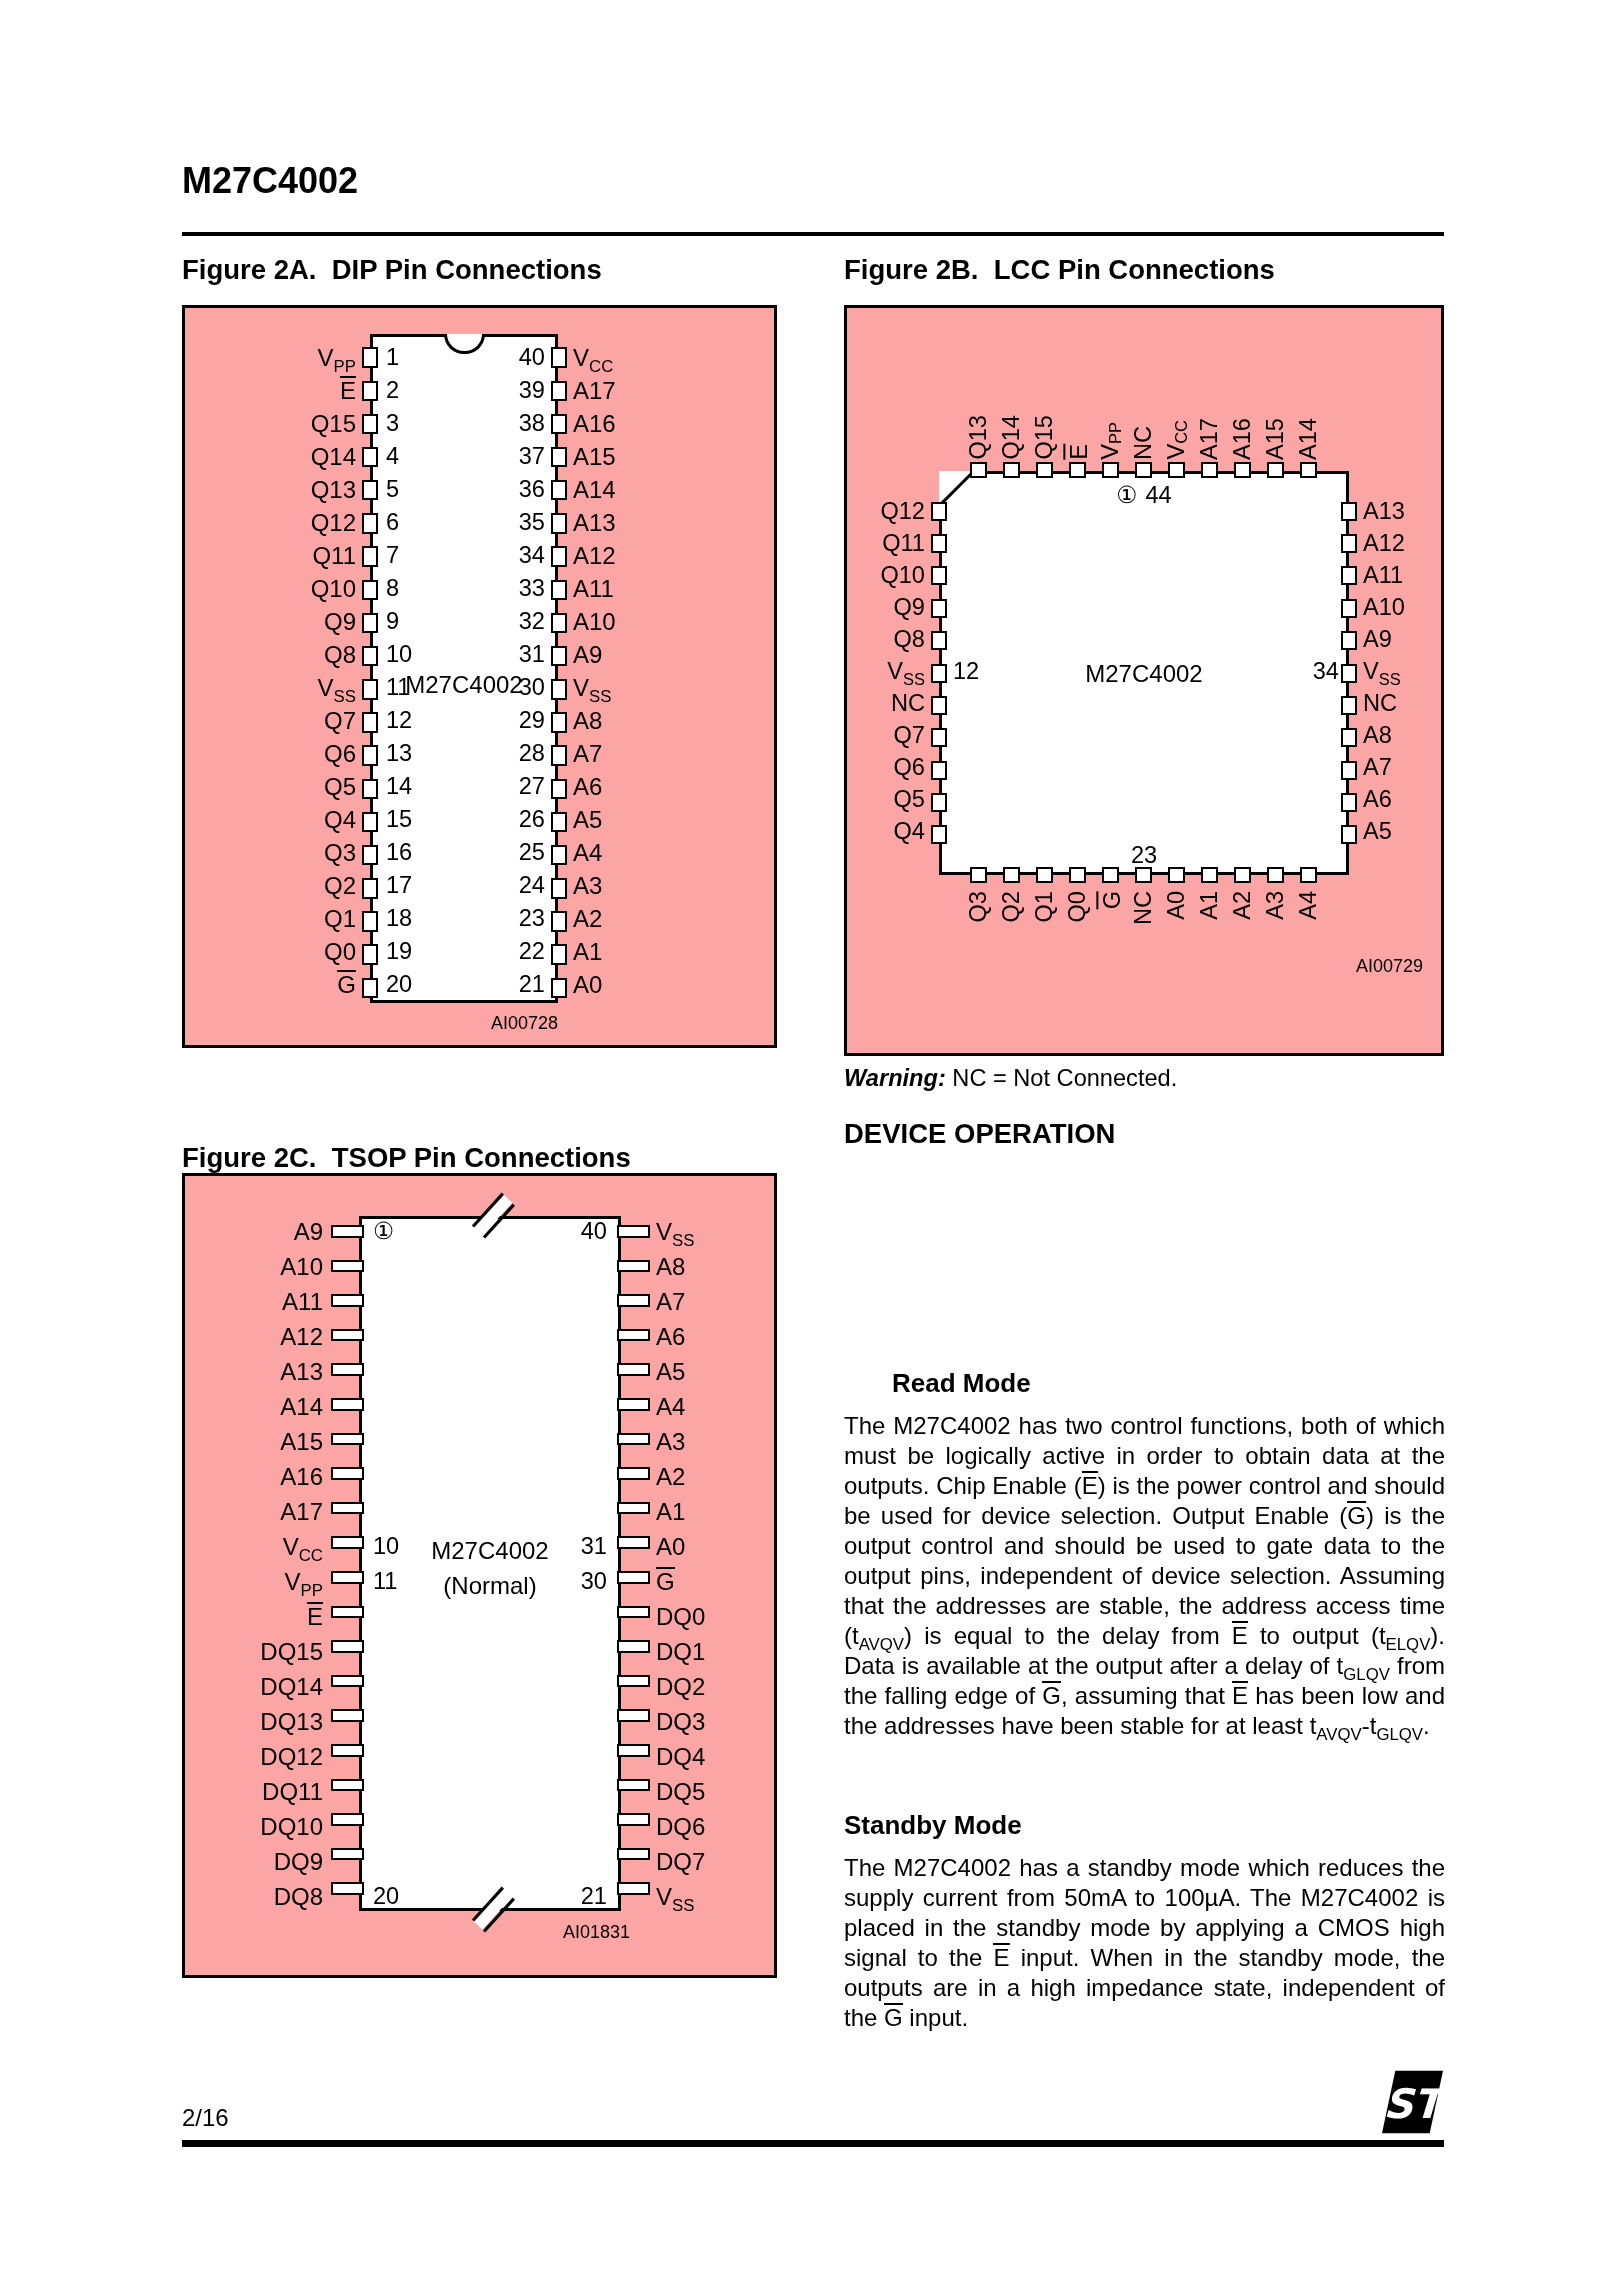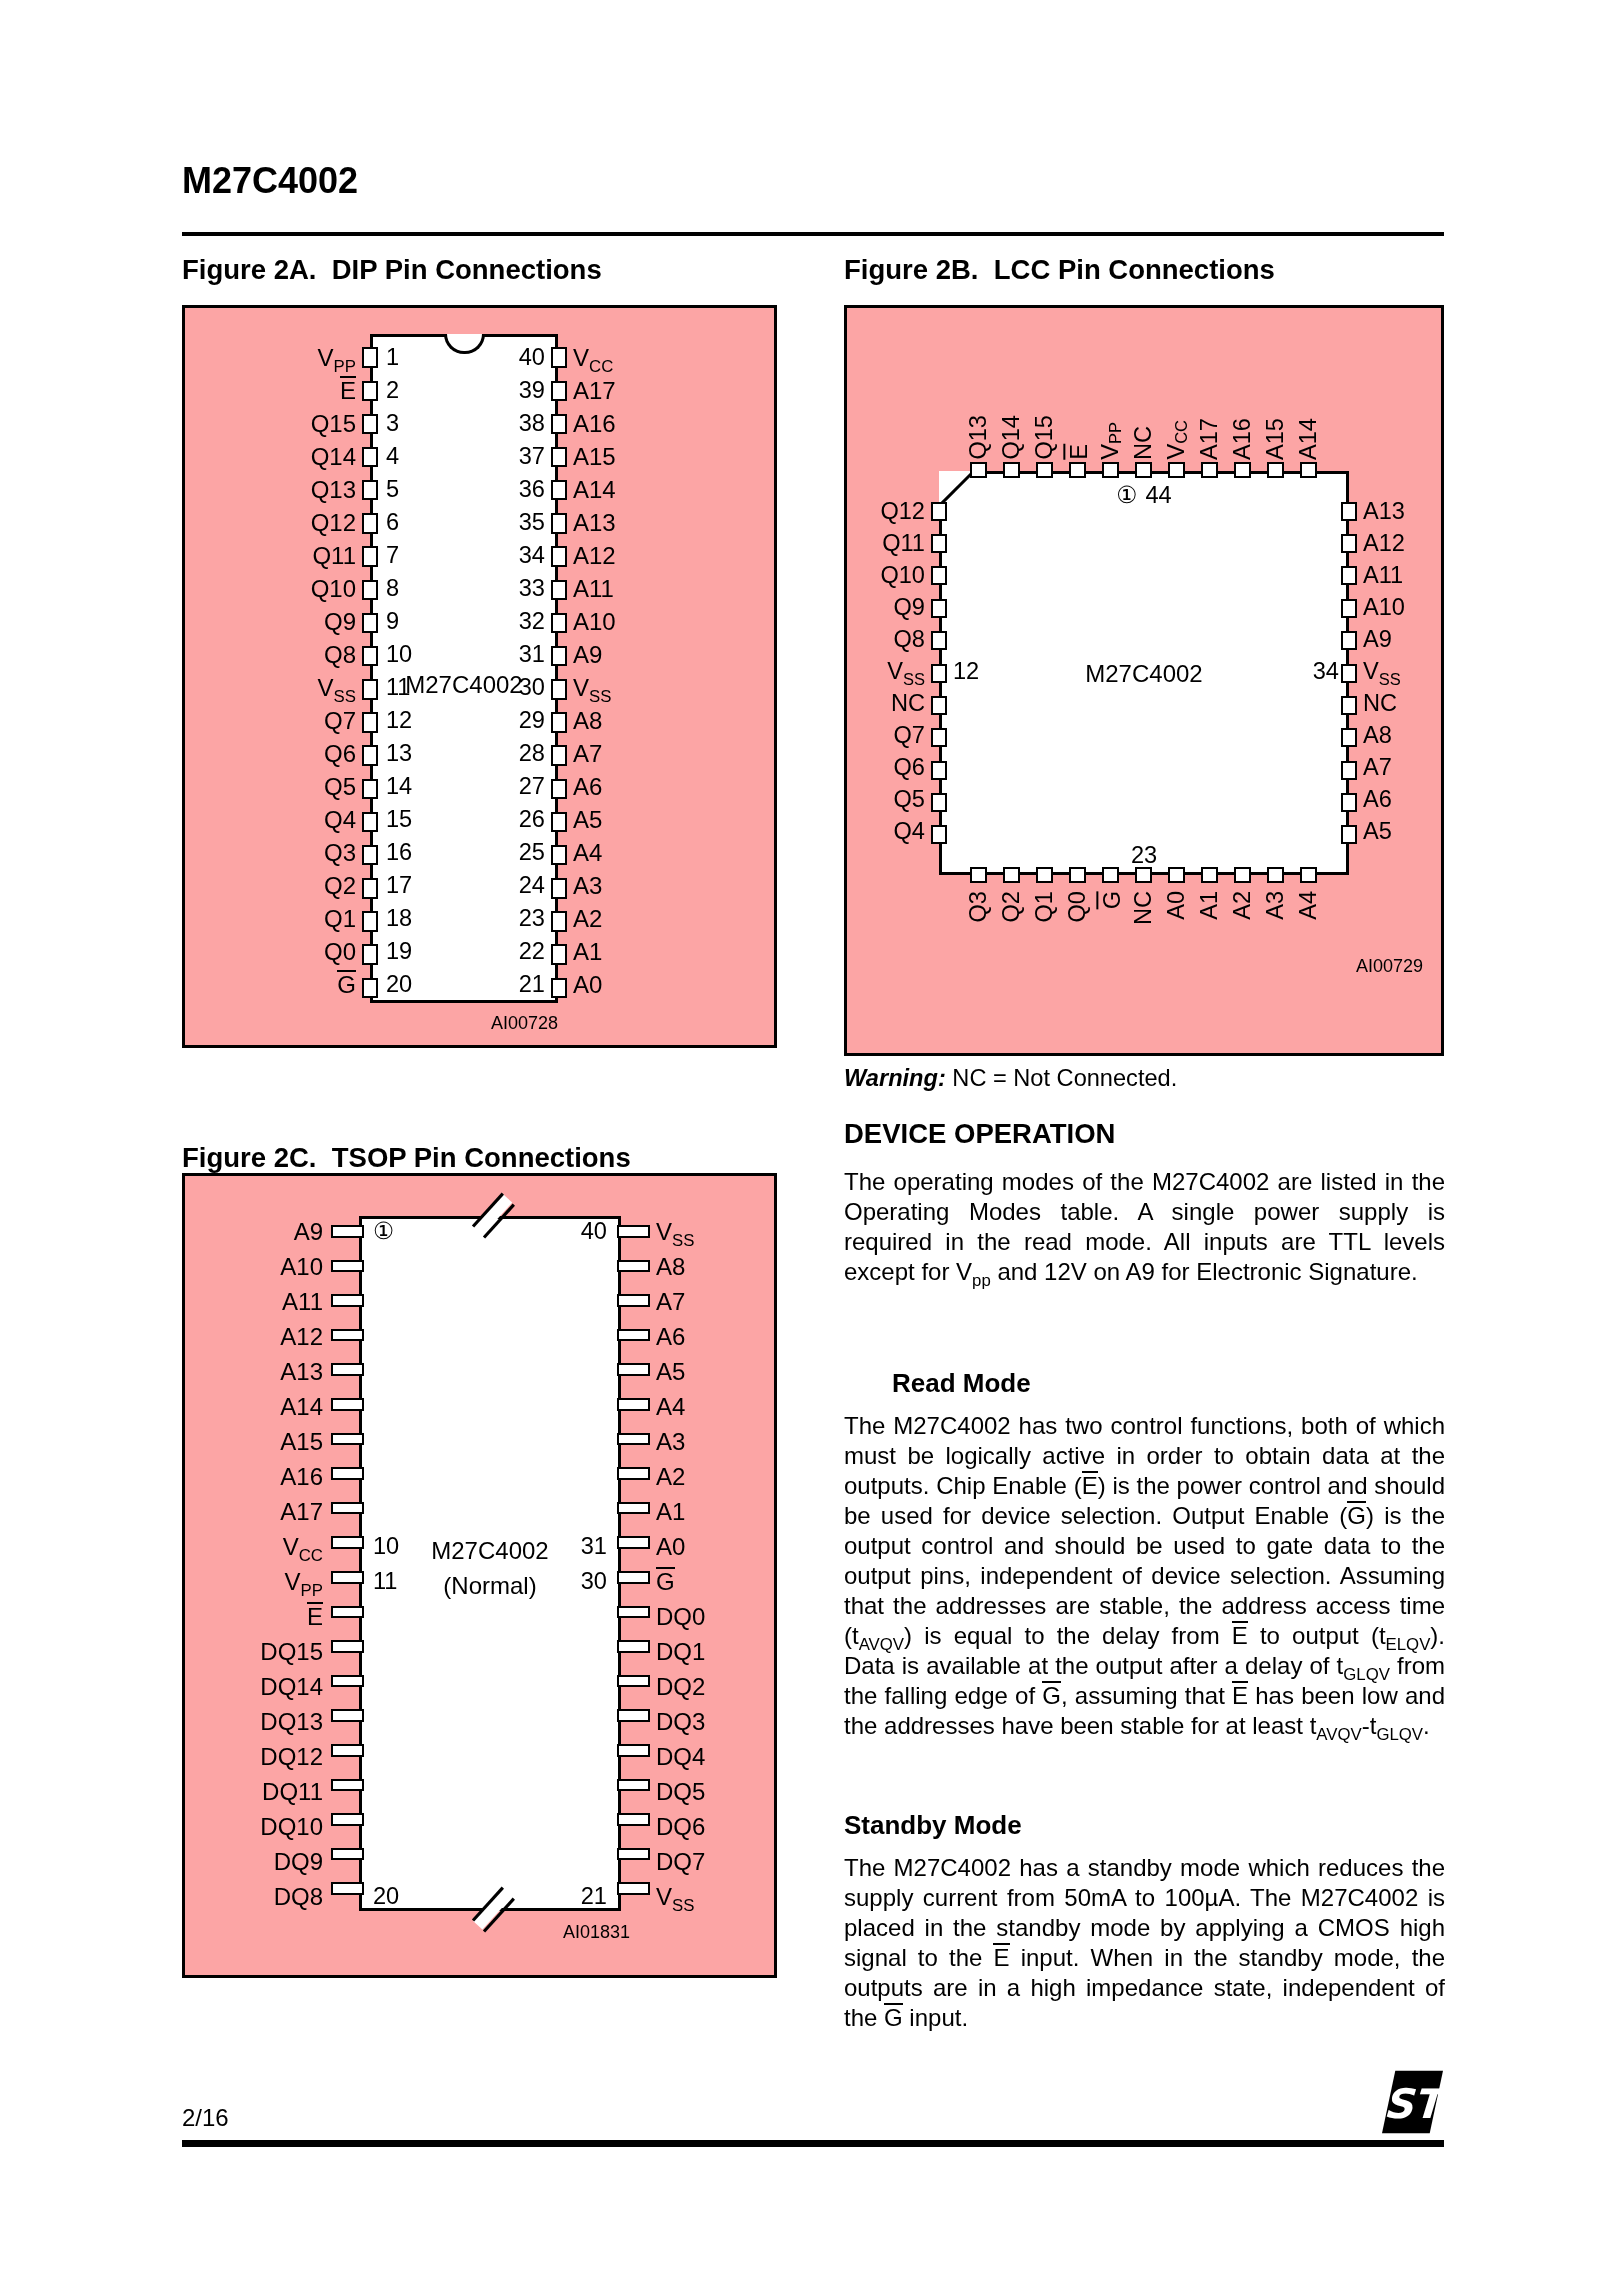--- a/index.html
+++ b/index.html
@@ -592,21 +592,20 @@
         <div>V<sub>SS</sub></div>
       </div>
     <div class="chipname" style="left:174px; top:357px; width:262px; line-height:35px;">
       <div>M27C4002</div>
       <div>(Normal)</div>
     </div>
     <div class="figcode" style="left:378px; top:746px;">AI01831</div>
   </div>
 
   <div class="do-head" style="left:844px; top:1118px;">DEVICE OPERATION</div>
-  <div class="do-p" style="left:844px; top:1167px;">The operating modes of the M27C4002 are listed in the Operating Modes table. A single power supply is required in the read mode.  All inputs are TTL levels except for V<sub>pp</sub> and 12V on A9 for Electronic Signature.</div>
   <div class="do-sub" style="left:844px; top:1368px;margin-left:48px;">Read Mode</div>
   <div class="do-p" style="left:844px; top:1411px;">The M27C4002 has two control functions, both of which must be logically active in order to obtain data at the outputs.  Chip Enable (<span class="ov">E</span>) is the power control and should be used for device selection. Output Enable (<span class="ov">G</span>) is the output control and should be used to gate data to the output pins, independent of device selection.  Assuming that the addresses are stable, the address access time (t<sub>AVQV</sub>) is equal to the delay from <span class="ov">E</span> to output (t<sub>ELQV</sub>). Data is available at the output after a delay of t<sub>GLQV</sub> from the falling edge of <span class="ov">G</span>, assuming that <span class="ov">E</span> has been low and the addresses have been stable for at least t<sub>AVQV</sub>-t<sub>GLQV</sub>.</div>
   <div class="do-sub" style="left:844px; top:1810px;">Standby Mode</div>
   <div class="do-p" style="left:844px; top:1853px;">The M27C4002 has a standby mode which reduces the supply current from 50mA to 100µA. The M27C4002 is placed in the standby mode by applying a CMOS high signal to the <span class="ov">E</span> input.  When in the standby mode, the outputs are in a high impedance state, independent of the <span class="ov">G</span> input.</div>
 
   <div class="pg-num">2/16</div>
   <div class="f-rule"></div>
   <svg class="st-logo" viewBox="0 0 78 86">
     <polygon points="17,3 78,3 61,83 0,83" fill="#000"></polygon>
     <text x="12" y="64" font-family="DejaVu Sans, sans-serif" font-size="52" font-weight="bold" font-style="italic" fill="#fff" transform="skewX(-6)">ST</text>

